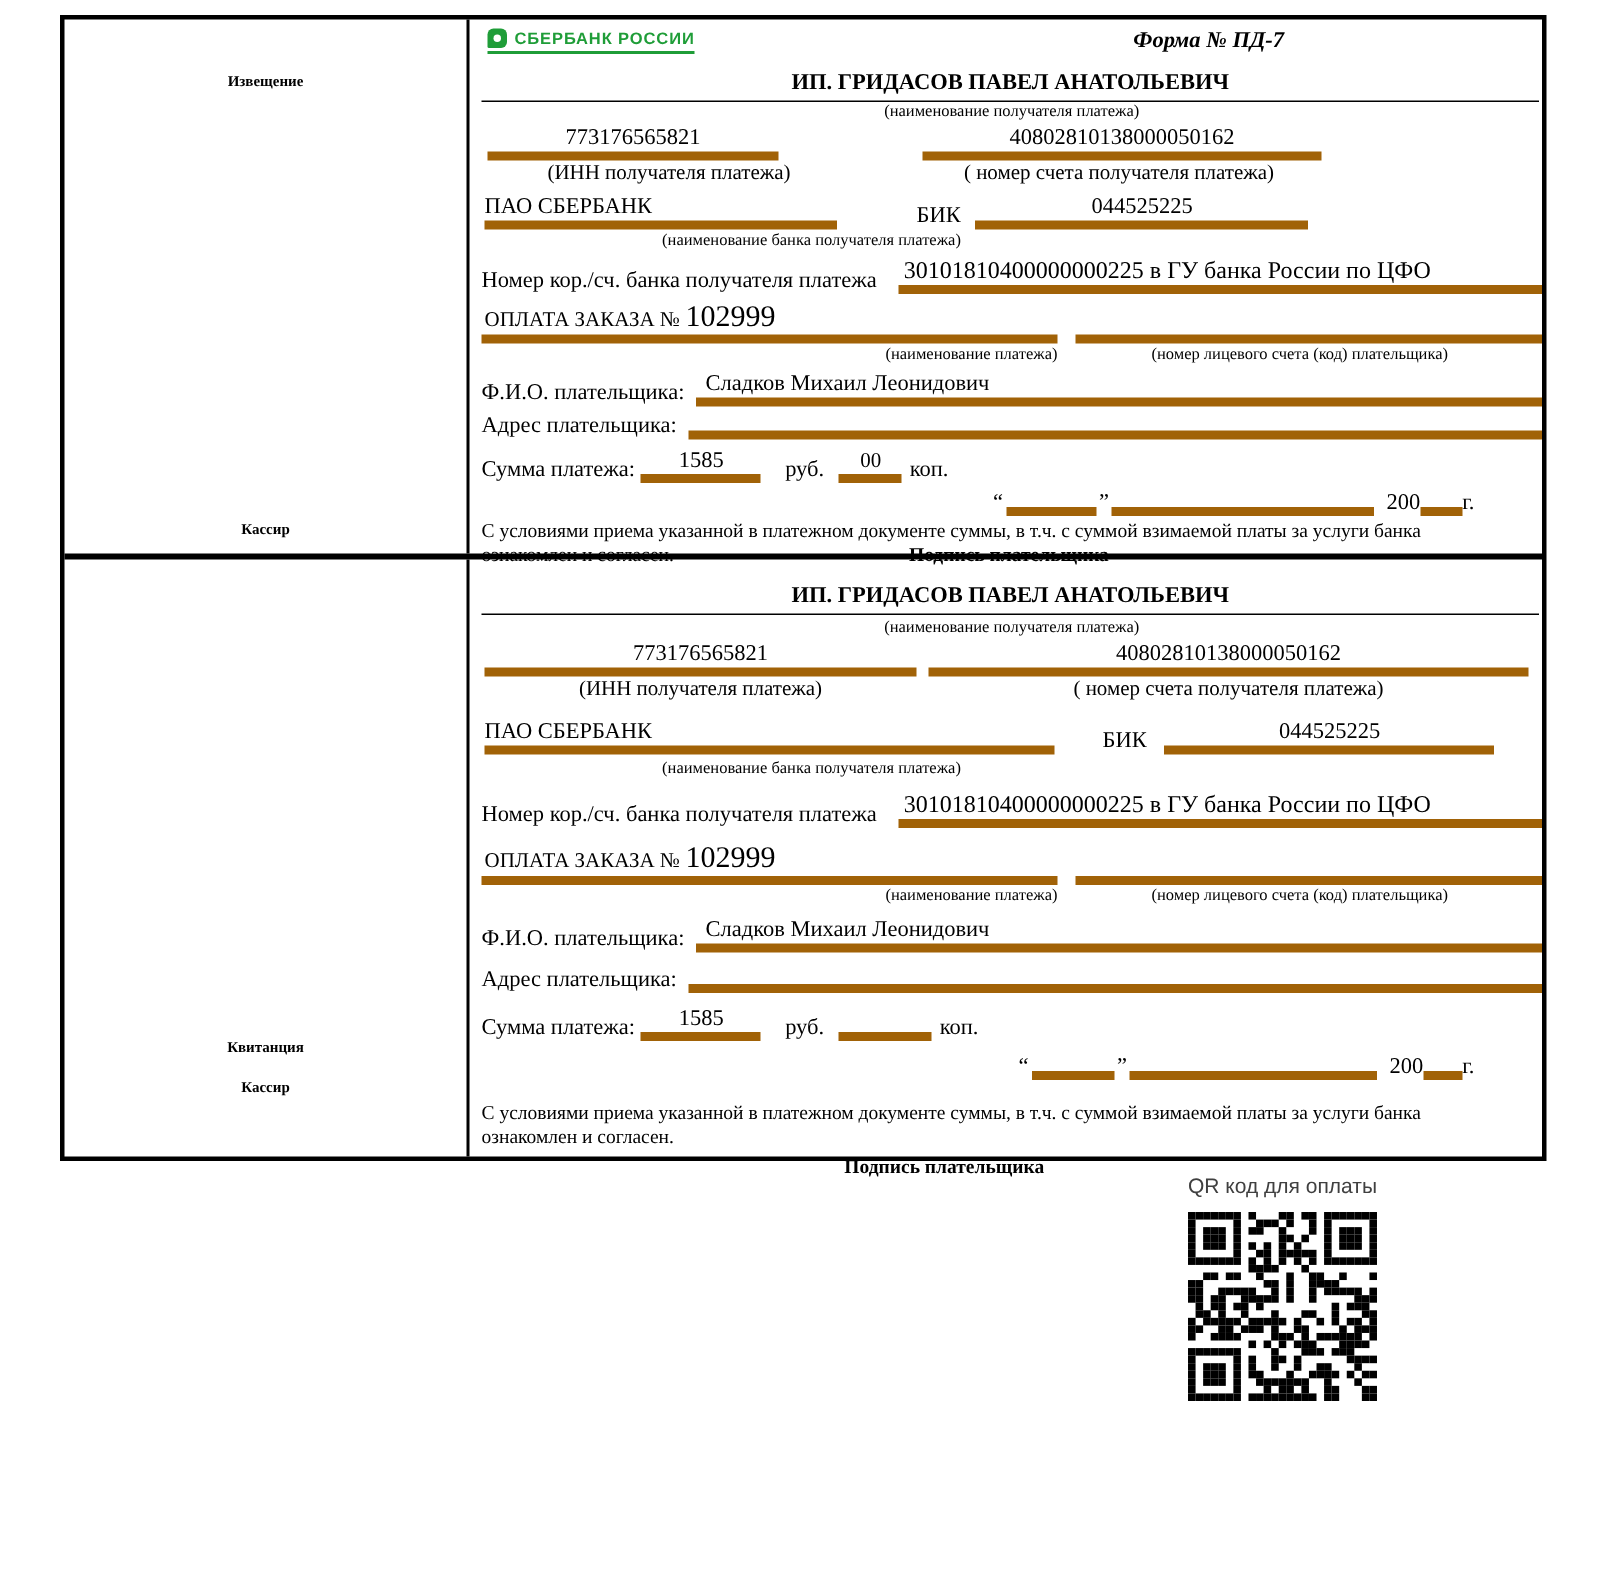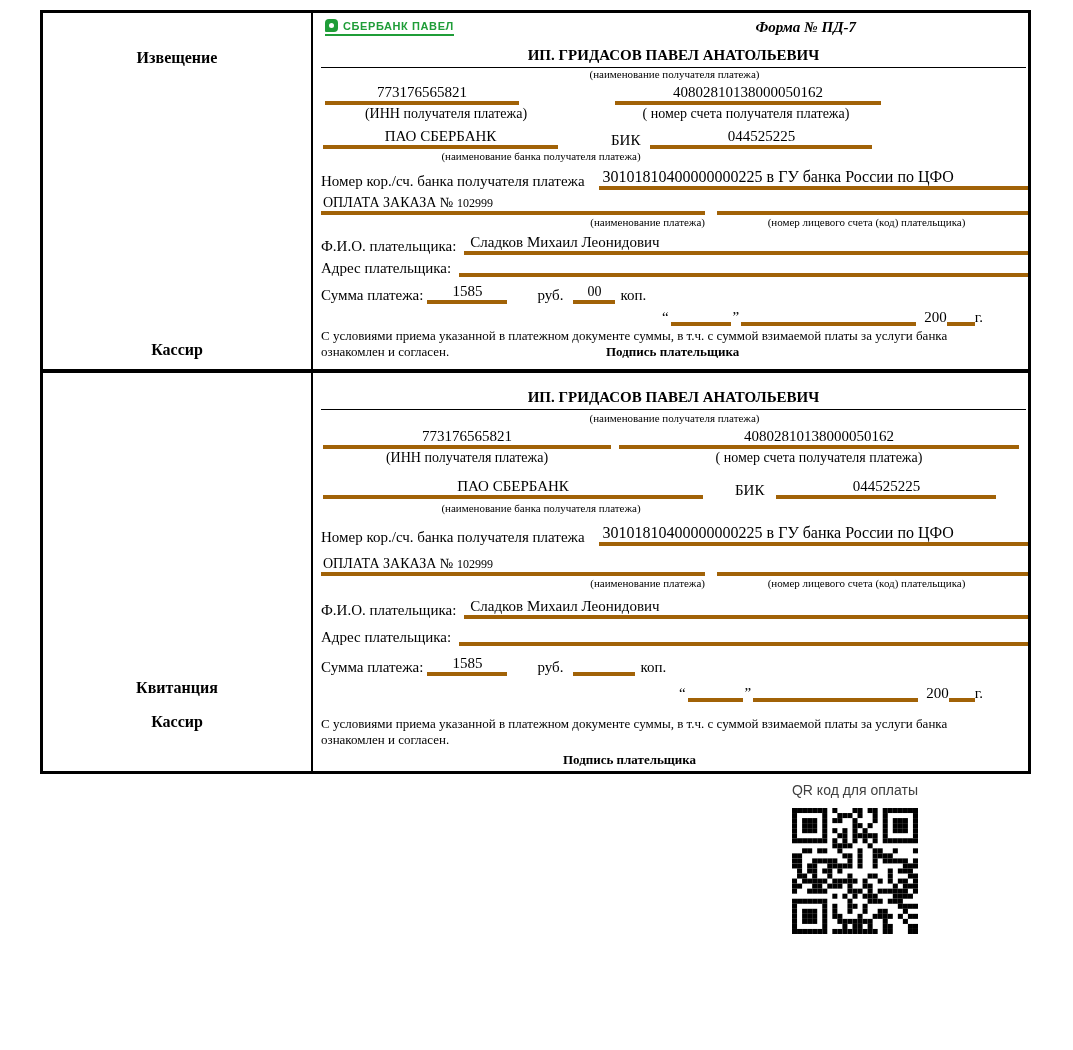--- a/index.html
+++ b/index.html
@@ -14,33 +14,33 @@
     position:absolute; left:40px; top:10px; width:991px;
     border:3px solid #000;
   }
   .section { display:flex; }
   .section.notice  { height:360px; border-bottom:4px solid #000; }
   .section.receipt { height:398px; }
 
   .left-cell {
     width:270px; border-right:2px solid #000; flex:0 0 270px;
     display:flex; flex-direction:column; align-items:center;
-    font-weight:bold; font-size:16px;
+    font-weight:bold; font-size:10px;
   }
   .notice .section-label { margin-top:36px; }
   .notice .cashier-label { margin-top:auto; margin-bottom:10px; }
   .receipt .left-cell { justify-content:flex-end; }
   .receipt .section-label { margin-bottom:16px; }
   .receipt .cashier-label { margin-bottom:40px; }
 
   .right-cell { flex:1; padding:6px 0 0 8px; position:relative; font-size:15px; }
   .receipt .right-cell { padding-top:16px; }
 
   .row { display:flex; align-items:flex-end; }
-  .u { border-bottom:4px solid #a16207; display:inline-block; min-height:1.15em; }
+  .u { border-bottom:6px solid #a16207; display:inline-block; min-height:1.15em; }
 
   
   .header-row { display:flex; justify-content:space-between; align-items:flex-start; height:28px; padding-right:172px; }
   .logo { display:flex; align-items:center; gap:5px; margin-left:4px;
           border-bottom:2px solid #1f9d38; padding-bottom:2px; }
   .logo-mark { width:13px; height:13px; background:#1f9d38; border-radius:4px 4px 4px 1px; position:relative; display:inline-block; }
   .logo-mark::after { content:""; position:absolute; left:4px; top:4px; width:5px; height:5px; background:#fff; border-radius:50%; }
   .logo-text { color:#1f9d38; font-family:"Liberation Sans", sans-serif; font-weight:bold; font-size:11px; letter-spacing:.6px; }
   .form-title { font-weight:bold; font-style:italic; font-size:15px; }
 
@@ -56,58 +56,58 @@
   .receipt .acc-u { width:400px; margin-left:8px; }
 
   .two-labels { font-size:14px; margin-top:1px; }
   .two-labels span { text-align:center; display:inline-block; }
   .notice .lbl-inn { width:230px; margin-left:10px; }
   .notice .lbl-acc { width:266px; margin-left:52px; }
   .receipt .lbl-inn { width:288px; margin-left:2px; }
   .receipt .lbl-acc { width:400px; margin-left:8px; }
 
   .bank-row { margin-top:6px; }
-  .bank-u { text-align:center; }
+  .bank-u { }
   .notice .bank-u { width:235px; margin-left:2px; }
   .notice .bik-lbl { margin-left:53px; }
   .notice .bik-u { width:222px; margin-left:10px; text-align:center; }
   .receipt .bank-row { margin-top:12px; }
   .receipt .bank-u { width:380px; margin-left:2px; }
   .receipt .bik-lbl { margin-left:32px; }
   .receipt .bik-u { width:220px; margin-left:12px; text-align:center; }
 
   .bank-lbl { margin-top:1px; width:440px; }
   .receipt .bank-lbl { margin-top:3px; }
 
   .corr-row { margin-top:6px; white-space:nowrap; }
   .corr-u { flex:1; margin-left:14px; font-size:16px; padding-left:4px; overflow:hidden; }
   .receipt .corr-row { margin-top:10px; }
 
   .payment-row { margin-top:4px; }
   .payment-u { width:384px; padding-left:2px; white-space:nowrap; }
   .pay-lbl { font-size:14px; }
-  .pay-num { font-size:12px; }
+  .pay-num { font-size:20px; }
   .fill-u { flex:1; margin-left:12px; }
   .receipt .payment-row { margin-top:9px; }
 
   .labels2 { font-size:11px; margin-top:1px; }
   .labels2 .lbl-pay { width:384px; display:inline-block; text-align:right; }
   .labels2 .lbl-code { flex:1; text-align:center; }
 
   .fio-row { margin-top:6px; }
   .fio-u { flex:1; margin-left:8px; padding-left:6px; }
   .receipt .fio-row { margin-top:9px; }
 
   .addr-row { margin-top:5px; }
   .addr-u { flex:1; margin-left:8px; }
   .receipt .addr-row { margin-top:10px; }
 
   .amount-row { margin-top:6px; }
   .rub-u { width:80px; text-align:center; margin-left:4px; }
-  .rub-lbl { margin-left:30px; }
+  .rub-lbl { margin-left:16px; }
   .kop-u { width:42px; text-align:center; margin-left:10px; font-size:14px; }
   .kop-lbl { margin-left:5px; }
   .receipt .amount-row { margin-top:9px; }
   .receipt .kop-u { width:62px; }
 
   .date-row { margin-top:4px; justify-content:flex-end; padding-right:45px; font-size:15px; }
   .date-row .q { margin:0 2px; }
   .blank1 { width:60px; }
   .blank2 { width:175px; }
   .yr { margin-left:8px; }
@@ -139,21 +139,21 @@
     <div class="section notice">
       <div class="left-cell">
         <div class="section-label">Извещение</div>
         <div class="cashier-label">Кассир</div>
       </div>
       <div class="right-cell">
 
         <div class="header-row">
           <div class="logo">
             <span class="logo-mark"></span>
-            <span class="logo-text">СБЕРБАНК ПАВЕЛ</span>
+            <span class="logo-text">СБЕРБАНК РОССИИ</span>
           </div>
           <div class="form-title">Форма № ПД-7</div>
         </div>
 
         <div class="recipient-name">ИП. ГРИДАСОВ ПАВЕЛ АНАТОЛЬЕВИЧ</div>
         <div class="center-label">(наименование получателя платежа)</div>
 
         <div class="row two-vals">
           <span class="u inn-u">773176565821</span>
           <span class="u acc-u">40802810138000050162</span>

